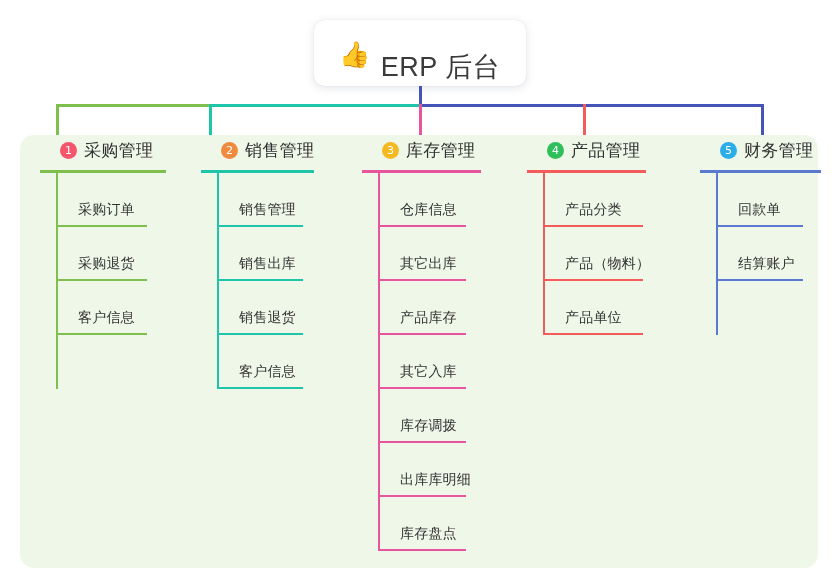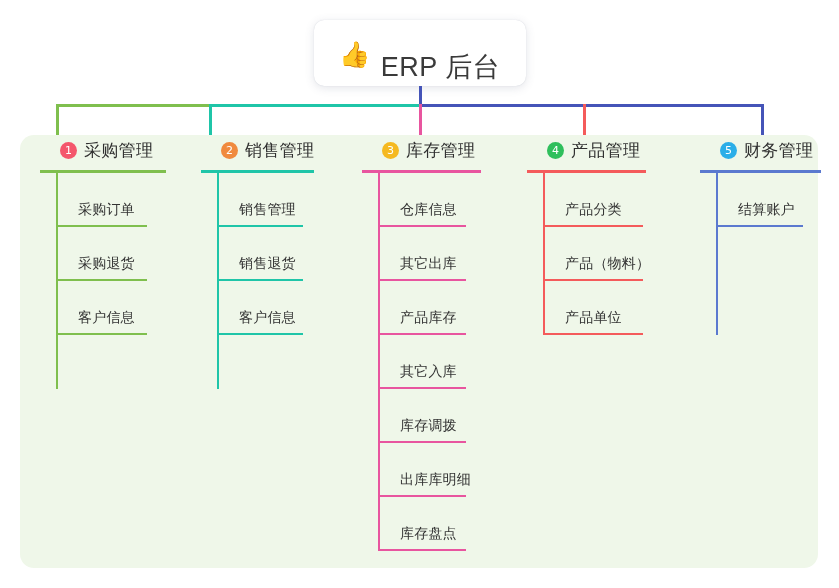--- a/index.html
+++ b/index.html
@@ -231,20 +231,24 @@
       <span class="col-title">销售管理</span>
     </div>
     <div class="col-rule" style="background: rgb(31, 197, 168);"></div>
     <div class="children">
       <div class="spine" style="background: rgb(31, 197, 168); height: 216px;"></div>
       <div class="child">
         <span class="child-label">销售管理</span>
         <span class="child-rule" style="background: rgb(31, 197, 168);"></span>
       </div>
       <div class="child">
+        <span class="child-label">销售出库</span>
+        <span class="child-rule" style="background: rgb(31, 197, 168);"></span>
+      </div>
+      <div class="child">
         <span class="child-label">销售退货</span>
         <span class="child-rule" style="background: rgb(31, 197, 168);"></span>
       </div>
       <div class="child">
         <span class="child-label">客户信息</span>
         <span class="child-rule" style="background: rgb(31, 197, 168);"></span>
       </div>
     </div>
   </div>
 
@@ -312,19 +316,23 @@
 
   <div class="column" id="col-5">
     <div class="col-header">
       <span class="badge" style="background: rgb(43, 174, 232);">5</span>
       <span class="col-title">财务管理</span>
     </div>
     <div class="col-rule" style="background: rgb(91, 121, 207);"></div>
     <div class="children">
       <div class="spine" style="background: rgb(91, 121, 207); height: 162px;"></div>
       <div class="child">
+        <span class="child-label">回款单</span>
+        <span class="child-rule" style="background: rgb(91, 121, 207);"></span>
+      </div>
+      <div class="child">
         <span class="child-label">结算账户</span>
         <span class="child-rule" style="background: rgb(91, 121, 207);"></span>
       </div>
     </div>
   </div>
 
 </div>
 
 </body></html>

